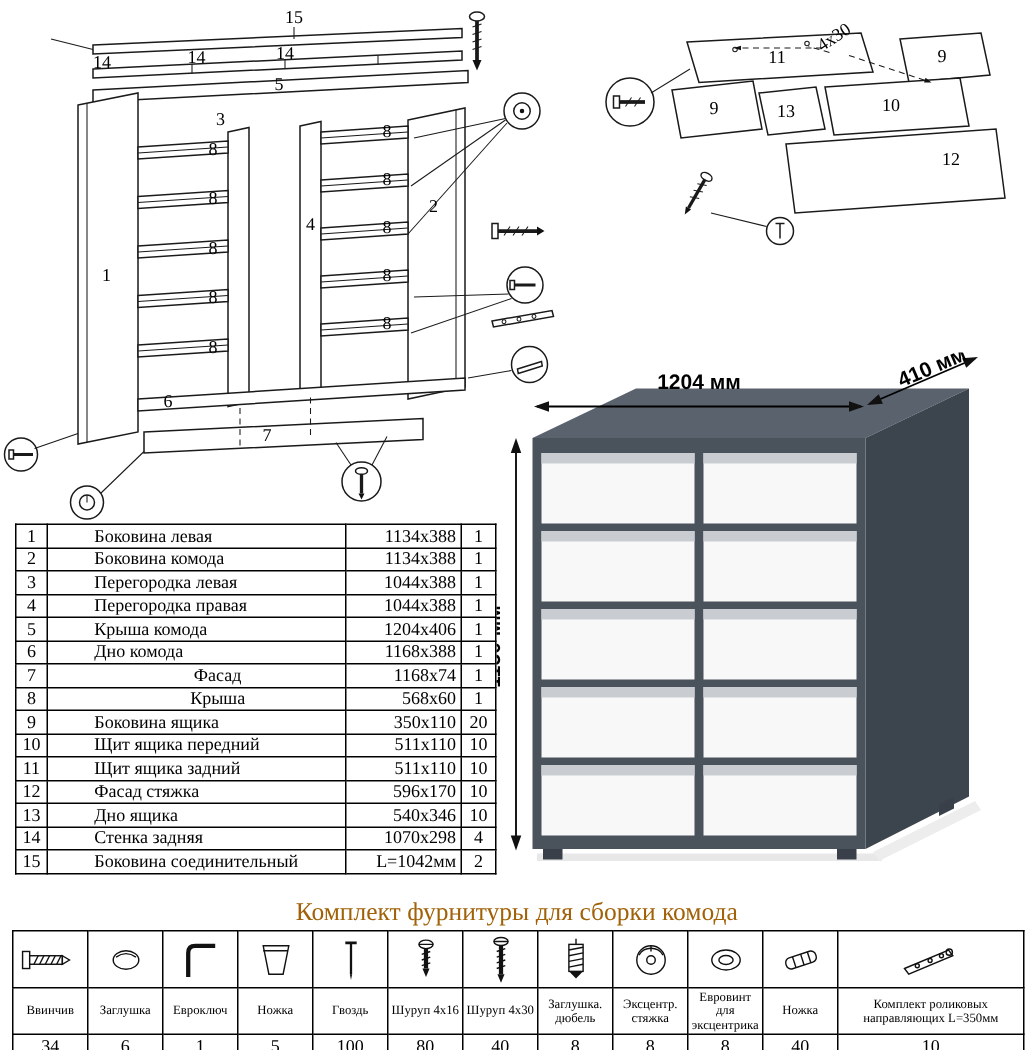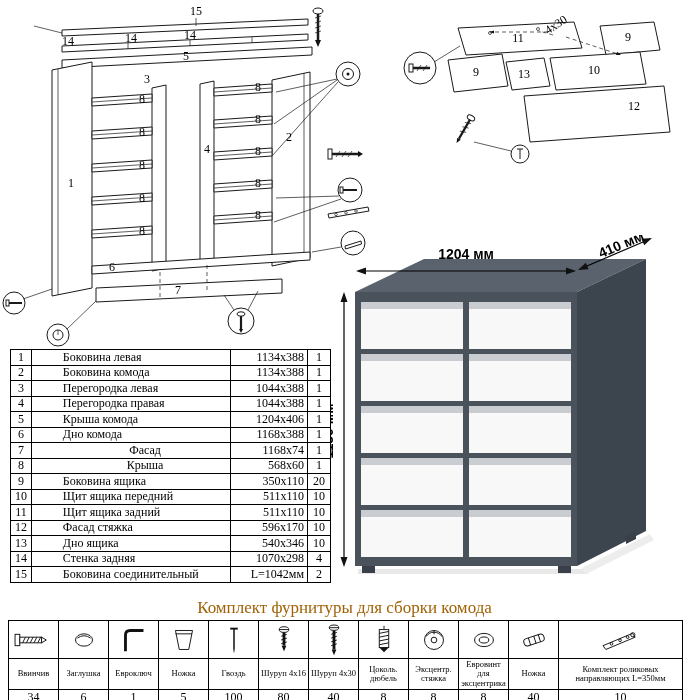--- a/index.html
+++ b/index.html
@@ -541,21 +541,21 @@
           </td>
         </tr>
       <tr id="hw-names">
           <td class="name-cell">Ввинчив</td>
           <td class="name-cell">Заглушка</td>
           <td class="name-cell">Евроключ</td>
           <td class="name-cell">Ножка</td>
           <td class="name-cell">Гвоздь</td>
           <td class="name-cell">Шуруп 4x16</td>
           <td class="name-cell">Шуруп 4x30</td>
-          <td class="name-cell">Цоколь. дюбель</td>
+          <td class="name-cell">Заглушка. дюбель</td>
           <td class="name-cell">Эксцентр. стяжка</td>
           <td class="name-cell">Евровинт для эксцентрика</td>
           <td class="name-cell">Ножка</td>
           <td class="name-cell">Комплект роликовых направляющих L=350мм</td>
         </tr>
       <tr id="hw-qty">
           <td class="qty-cell">34</td>
           <td class="qty-cell">6</td>
           <td class="qty-cell">1</td>
           <td class="qty-cell">5</td>

